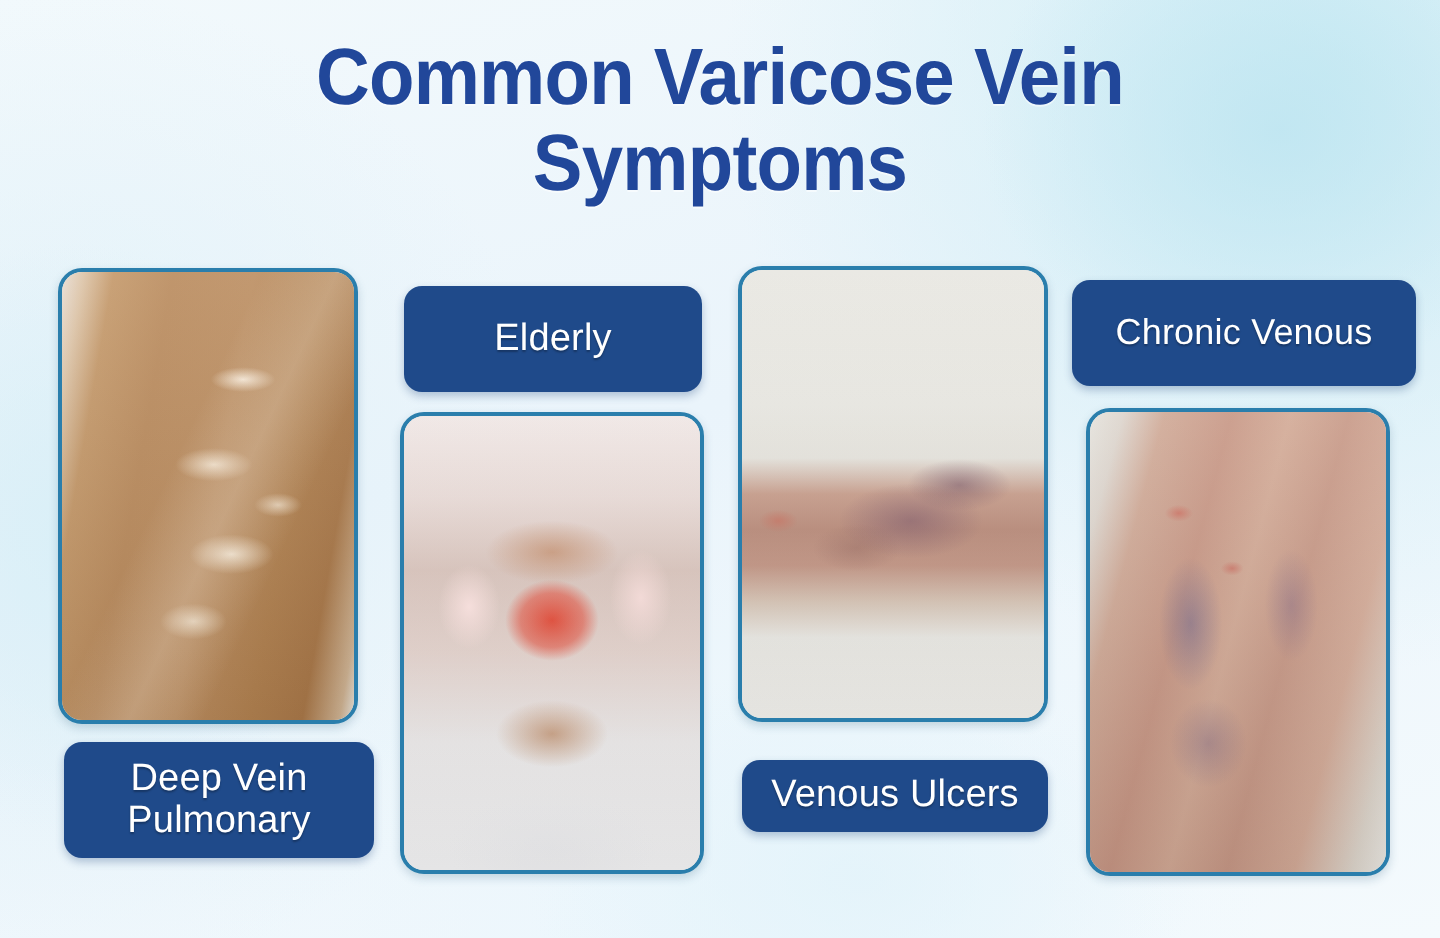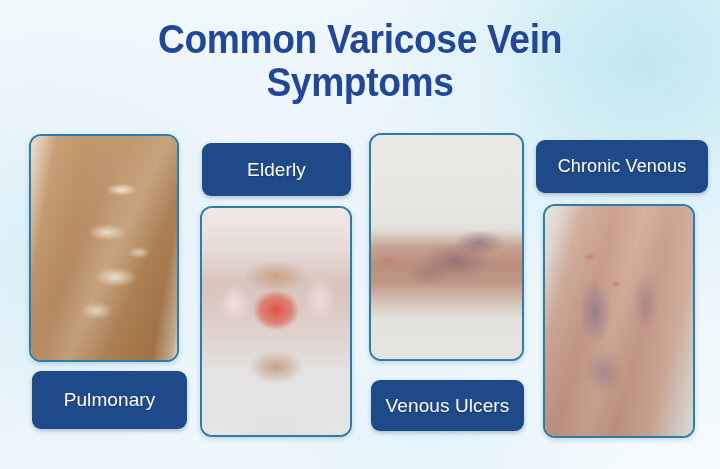--- a/index.html
+++ b/index.html
@@ -183,21 +183,21 @@
     line-height: 1.12;
     letter-spacing: .1px;
     box-shadow: 0 2px 4px rgba(30,70,125,.30);
     padding: 6px 10px;
     text-shadow: 0 1px 1px rgba(0,0,0,.28);
   }
   .badge .txt { display: block; }
 
   .badge-dvt  { left: 32px;  top: 371px; width: 155px; height: 58px; }
   .badge-pe   { left: 202px; top: 143px; width: 149px; height: 53px; }
-  .badge-vu   { left: 371px; top: 380px; width: 153px; height: 51px; }
+  .badge-vu   { left: 371px; top: 380px; width: 153px; height: 36px; }
   .badge-cvi  { left: 536px; top: 140px; width: 172px; height: 53px; font-size: 18px; }
 
   .sr-only {
     position: absolute;
     width: 1px; height: 1px;
     overflow: hidden;
     clip: rect(0 0 0 0);
     white-space: nowrap;
   }
 </style>
@@ -214,20 +214,21 @@
     <span class="line">Common Varicose Vein</span>
     <span class="line">Symptoms</span>
   </h1>
 
   <div class="card card-dvt">
     <div class="photo"></div>
     <span class="sr-only">Close-up photograph of a leg showing bulging twisted varicose veins under tan skin</span>
   </div>
   <div class="badge badge-dvt">
     <span>
+      <span class="txt">Deep Vein</span>
       <span class="txt">Pulmonary</span>
     </span>
   </div>
 
   <div class="badge badge-pe">
     <span>
       <span class="txt">Elderly</span>
     </span>
   </div>
   <div class="card card-pe">

